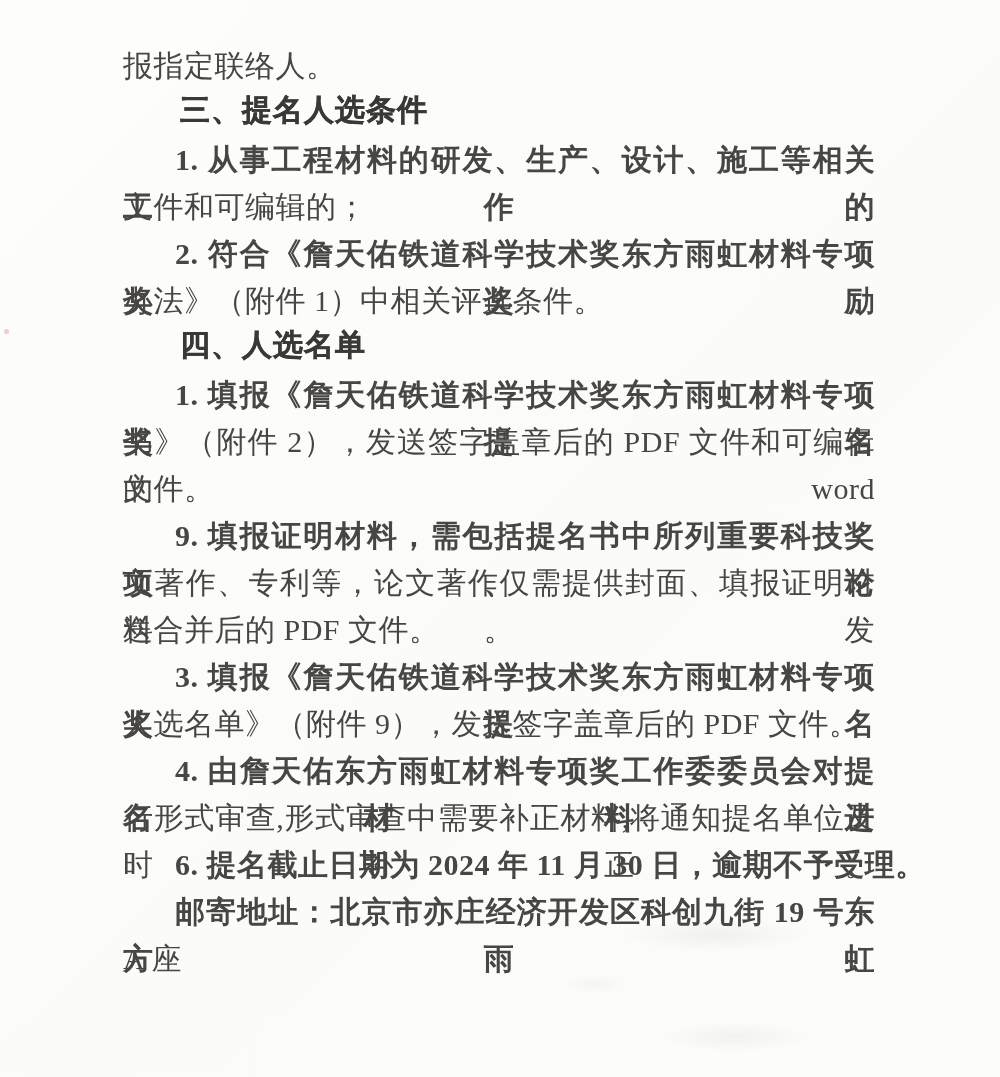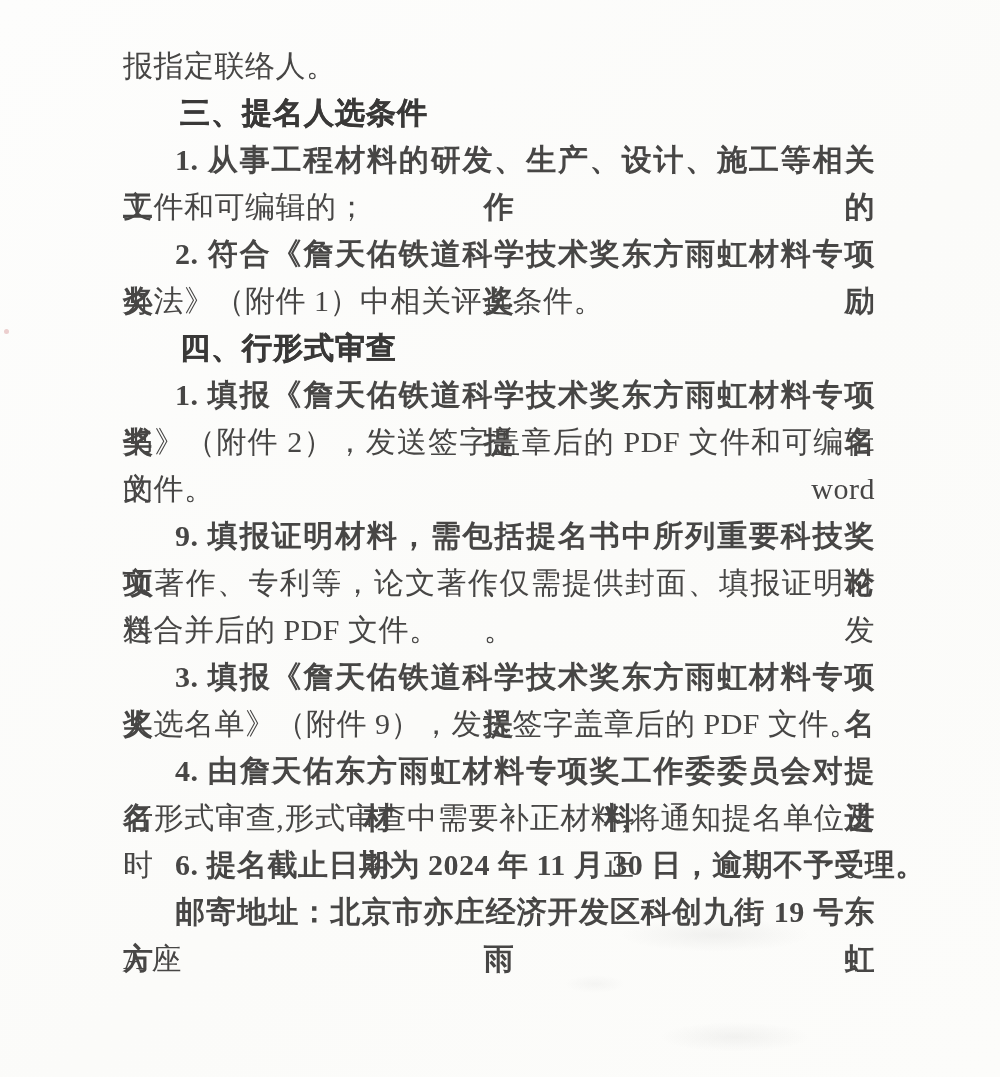--- a/index.html
+++ b/index.html
@@ -35,21 +35,21 @@
     white-space: normal;
     text-align: justify;
     text-align-last: justify;
     text-justify: inter-character;
   }
   .line.indent {
     text-indent: 52px;
     font-weight: bold;
   }
   .line.heading {
-    font-family: Liberation Sans, sans-serif;
+    font-family: Liberation Mono, monospace;
     font-weight: 700;
     color: #3a3938;
     text-indent: 57px;
     letter-spacing: 1px;
     -webkit-text-stroke: 0.4px #3a3938;
   }
   
   .smudge {
     position: absolute;
     border-radius: 50%;
@@ -70,21 +70,21 @@
 <body>
 
 <div class="page">
   <div class="doc-body">
       <div class="line">报指定联络人。</div>
       <div class="line heading indent">三、提名人选条件</div>
       <div class="line indent justify">1. 从事工程材料的研发、生产、设计、施工等相关工作的</div>
       <div class="line">文件和可编辑的；</div>
       <div class="line indent justify">2. 符合《詹天佑铁道科学技术奖东方雨虹材料专项奖奖励</div>
       <div class="line">办法》（附件 1）中相关评选条件。</div>
-      <div class="line heading indent">四、行形式审查</div>
+      <div class="line heading indent">四、人选名单</div>
       <div class="line indent justify">1. 填报《詹天佑铁道科学技术奖东方雨虹材料专项奖提名</div>
       <div class="line justify">书》（附件 2），发送签字盖章后的 PDF 文件和可编辑的 word</div>
       <div class="line">文件。</div>
       <div class="line indent justify">9. 填报证明材料，需包括提名书中所列重要科技奖项、论</div>
       <div class="line justify">文著作、专利等，论文著作仅需提供封面、填报证明材料。发</div>
       <div class="line">送合并后的 PDF 文件。</div>
       <div class="line indent justify">3. 填报《詹天佑铁道科学技术奖东方雨虹材料专项奖提名</div>
       <div class="line">人选名单》（附件 9），发送签字盖章后的 PDF 文件。</div>
       <div class="line indent justify">4. 由詹天佑东方雨虹材料专项奖工作委委员会对提名材料进</div>
       <div class="line justify">行形式审查,形式审查中需要补正材料,将通知提名单位及时补正。</div>

